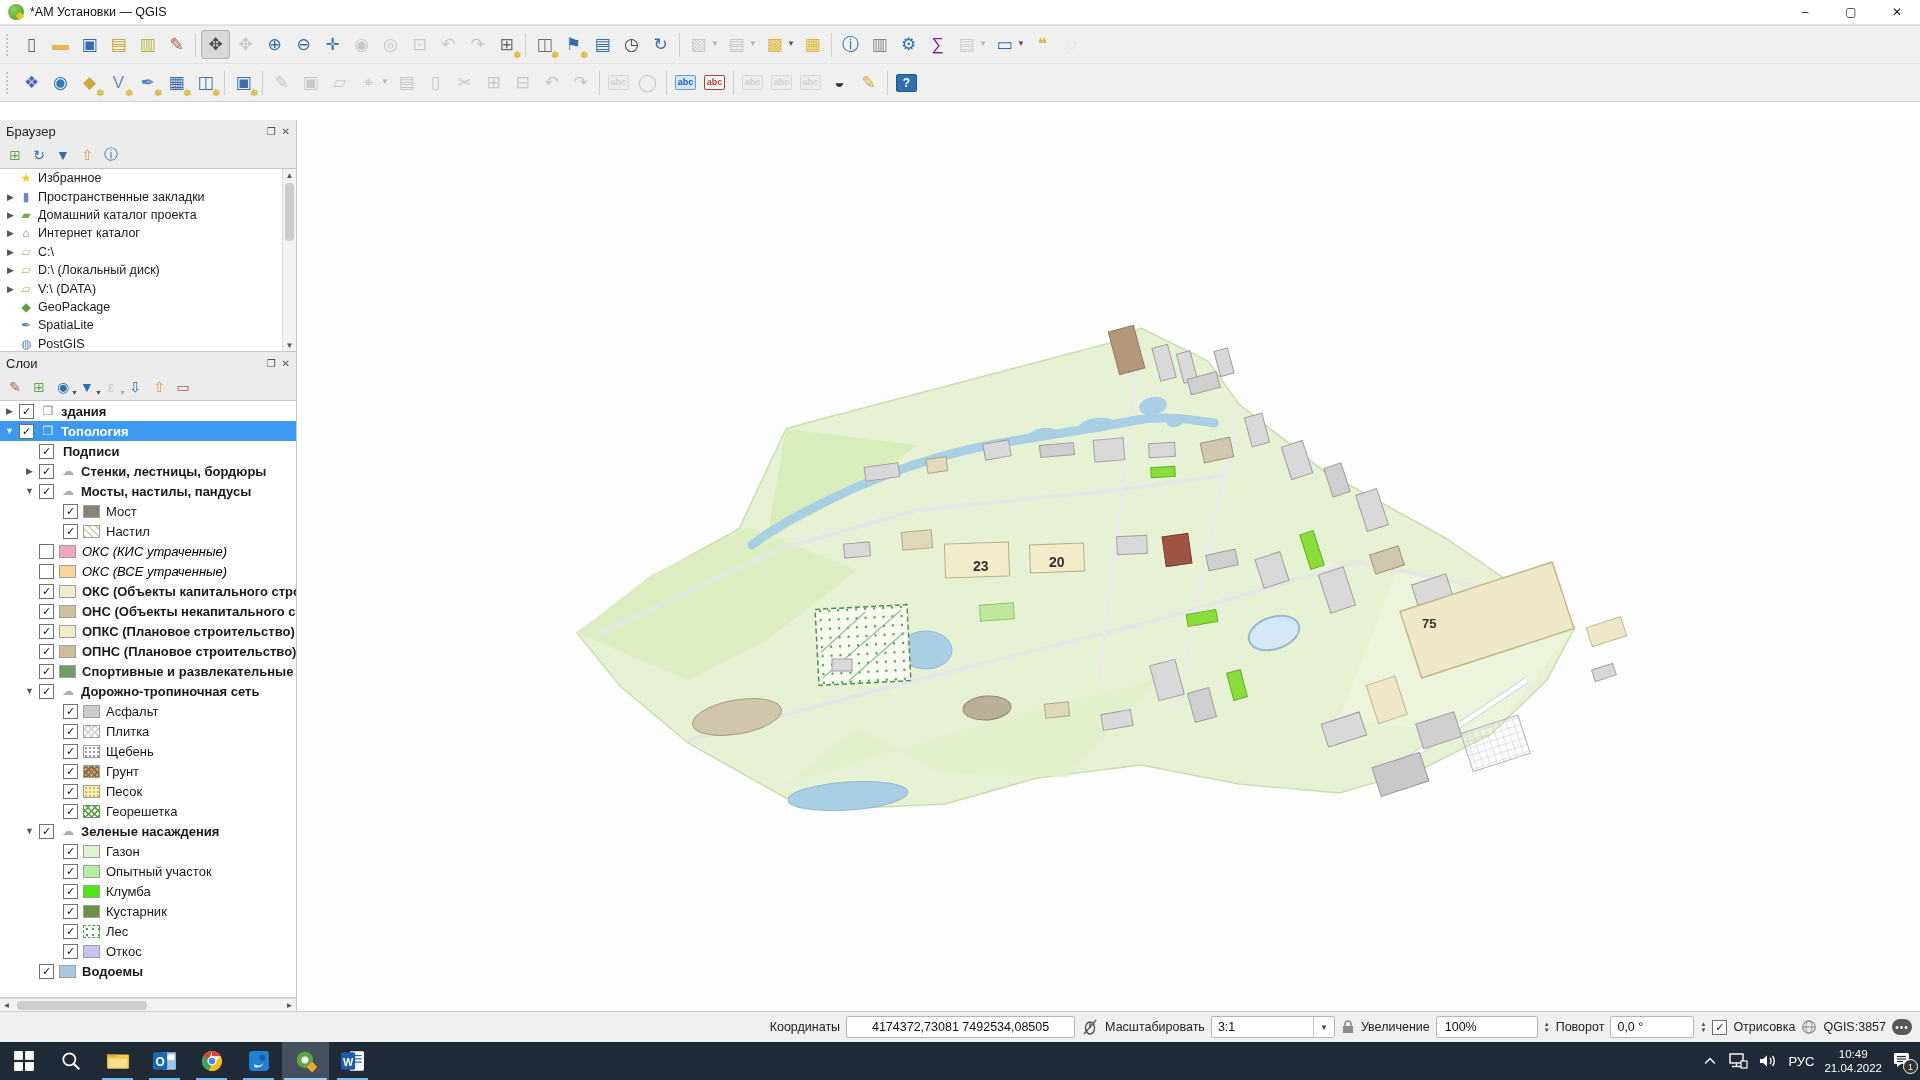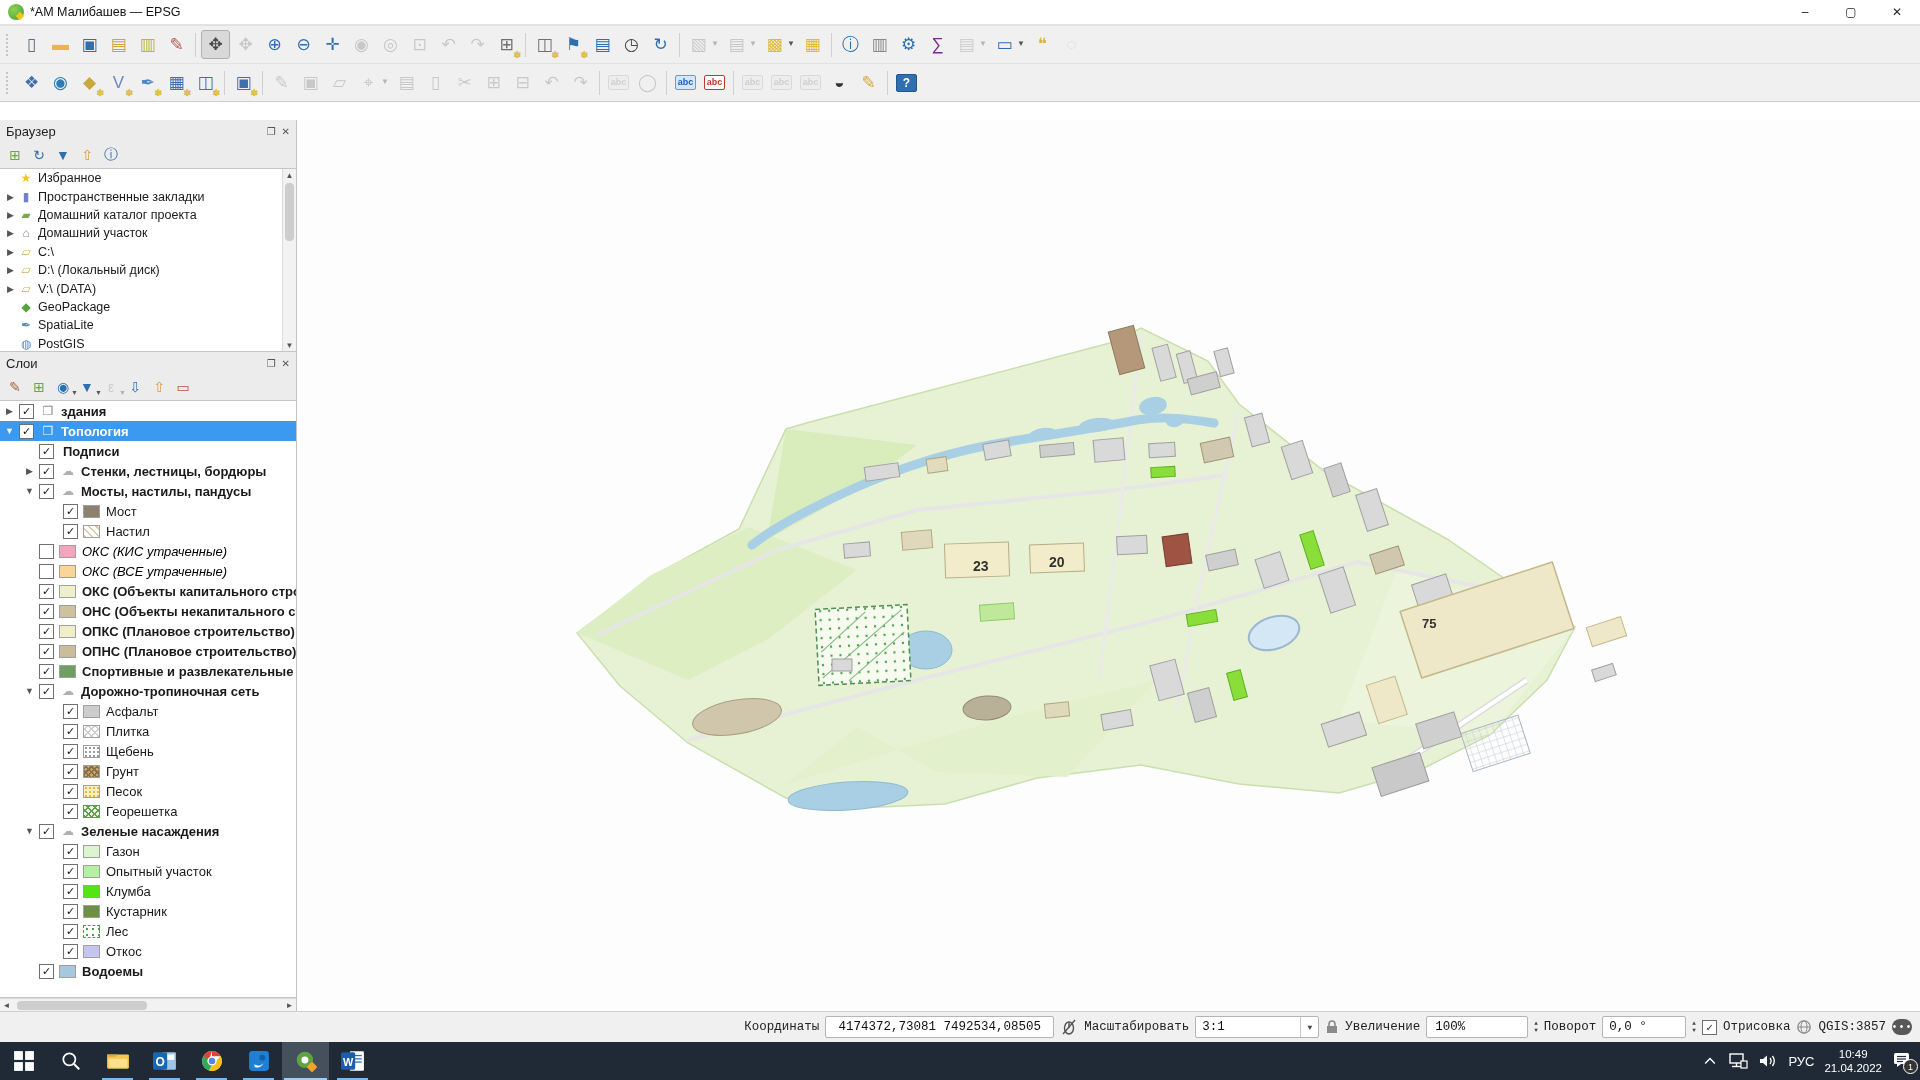--- a/index.html
+++ b/index.html
@@ -73,21 +73,21 @@
   .hscroll .sa.right{margin-left:auto;}
   
   .canvas{flex:1;background:#fdfdfd;position:relative;overflow:hidden;}
   .canvas svg{position:absolute;inset:0;}
   
   .statusbar{position:absolute;left:0;right:0;bottom:38px;height:30px;background:#f0f0f0;border-top:1px solid #cfcfcf;
              display:flex;align-items:center;padding:0 8px;font-size:12.5px;color:#222;gap:6px;}
   .searchbox{width:400px;height:20px;background:#fff;border:1px solid #b5b5b5;border-radius:2px;display:flex;align-items:center;padding:0 6px;gap:6px;color:#9a9a9a;}
   .mag{width:9px;height:9px;border:1.5px solid #9a9a9a;border-radius:50%;position:relative;flex:none;}
   .mag::after{content:"";position:absolute;width:5px;height:1.5px;background:#9a9a9a;transform:rotate(45deg);left:7px;top:9px;}
-  .sb-right{margin-left:auto;display:flex;align-items:center;gap:6px;font-family:Liberation Mono, monospace;}
+  .sb-right{margin-left:auto;display:flex;align-items:center;gap:6px;}
   .sb-input{background:#fff;border:1px solid #b5b5b5;border-radius:2px;height:20px;display:flex;align-items:center;padding:0 6px;color:#111;}
   .spin{display:flex;align-items:center;}
   .combo{width:110px;justify-content:space-between;}
   .combo .ca{color:#444;font-size:8px;border-left:1px solid #c9c9c9;padding-left:6px;height:100%;display:flex;align-items:center;}
   .sb-chk{width:13px;height:13px;border:1px solid #6f6f6f;background:#fff;display:flex;align-items:center;justify-content:center;font-size:11px;font-weight:bold;}
   .msgicon{width:20px;height:16px;background:#585858;border-radius:8px;display:flex;align-items:center;justify-content:center;color:#fff;font-size:10px;letter-spacing:1px;}
   
   .taskbar{position:absolute;left:0;right:0;bottom:0;height:38px;background:#1f2a36;display:flex;align-items:stretch;}
   .tapp{width:47px;display:flex;align-items:center;justify-content:center;position:relative;flex:none;}
   .tapp.active{background:#44505c;}
@@ -100,21 +100,21 @@
   .notif .nbadge{position:absolute;right:-4px;bottom:-3px;width:13px;height:13px;border-radius:50%;background:#333;border:1px solid #fff;color:#fff;
                  font-size:9px;display:flex;align-items:center;justify-content:center;}
 </style>
 </head>
 <body>
 
 <div id="app">
 
   <div class="titlebar">
     <span class="qlogo"></span>
-    <span class="title">*АМ Малибашев — EPSG</span>
+    <span class="title">*АМ Установки — QGIS</span>
     <div class="win-controls">
       <div class="win-btn">–</div>
       <div class="win-btn">▢</div>
       <div class="win-btn">✕</div>
     </div>
   </div>
 
 
   <div class="toolbar r1">
       <div class="grip"></div>
@@ -378,21 +378,21 @@
                 <span>Пространственные закладки</span>
               </div>
               <div class="b-row">
                 <span class="b-arrow">▶</span>
                 <span class="b-icon" style="color: rgb(122, 168, 79);">▰</span>
                 <span>Домашний каталог проекта</span>
               </div>
               <div class="b-row">
                 <span class="b-arrow">▶</span>
                 <span class="b-icon" style="color: rgb(138, 138, 138);">⌂</span>
-                <span>Домашний участок</span>
+                <span>Интернет каталог</span>
               </div>
               <div class="b-row">
                 <span class="b-arrow">▶</span>
                 <span class="b-icon" style="color: rgb(201, 176, 96);">▱</span>
                 <span>C:\</span>
               </div>
               <div class="b-row">
                 <span class="b-arrow">▶</span>
                 <span class="b-icon" style="color: rgb(201, 176, 96);">▱</span>
                 <span>D:\ (Локальный диск)</span>

